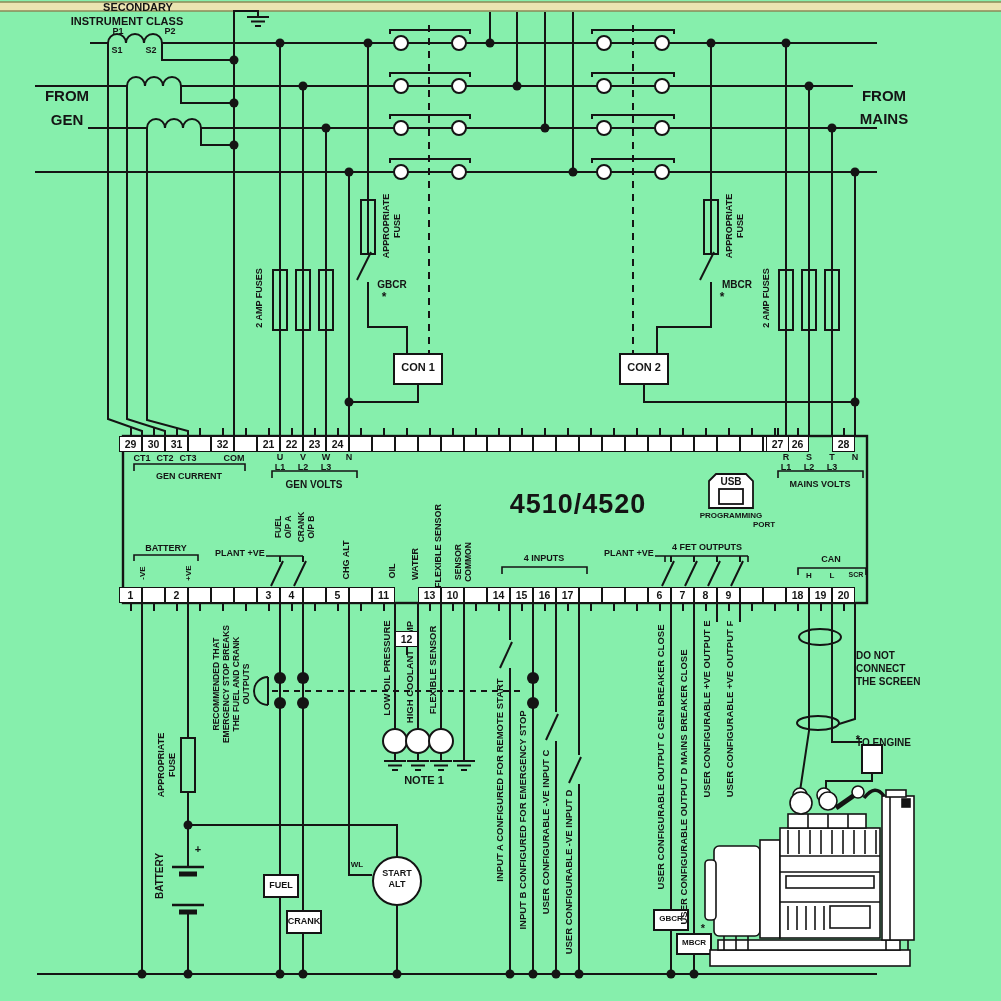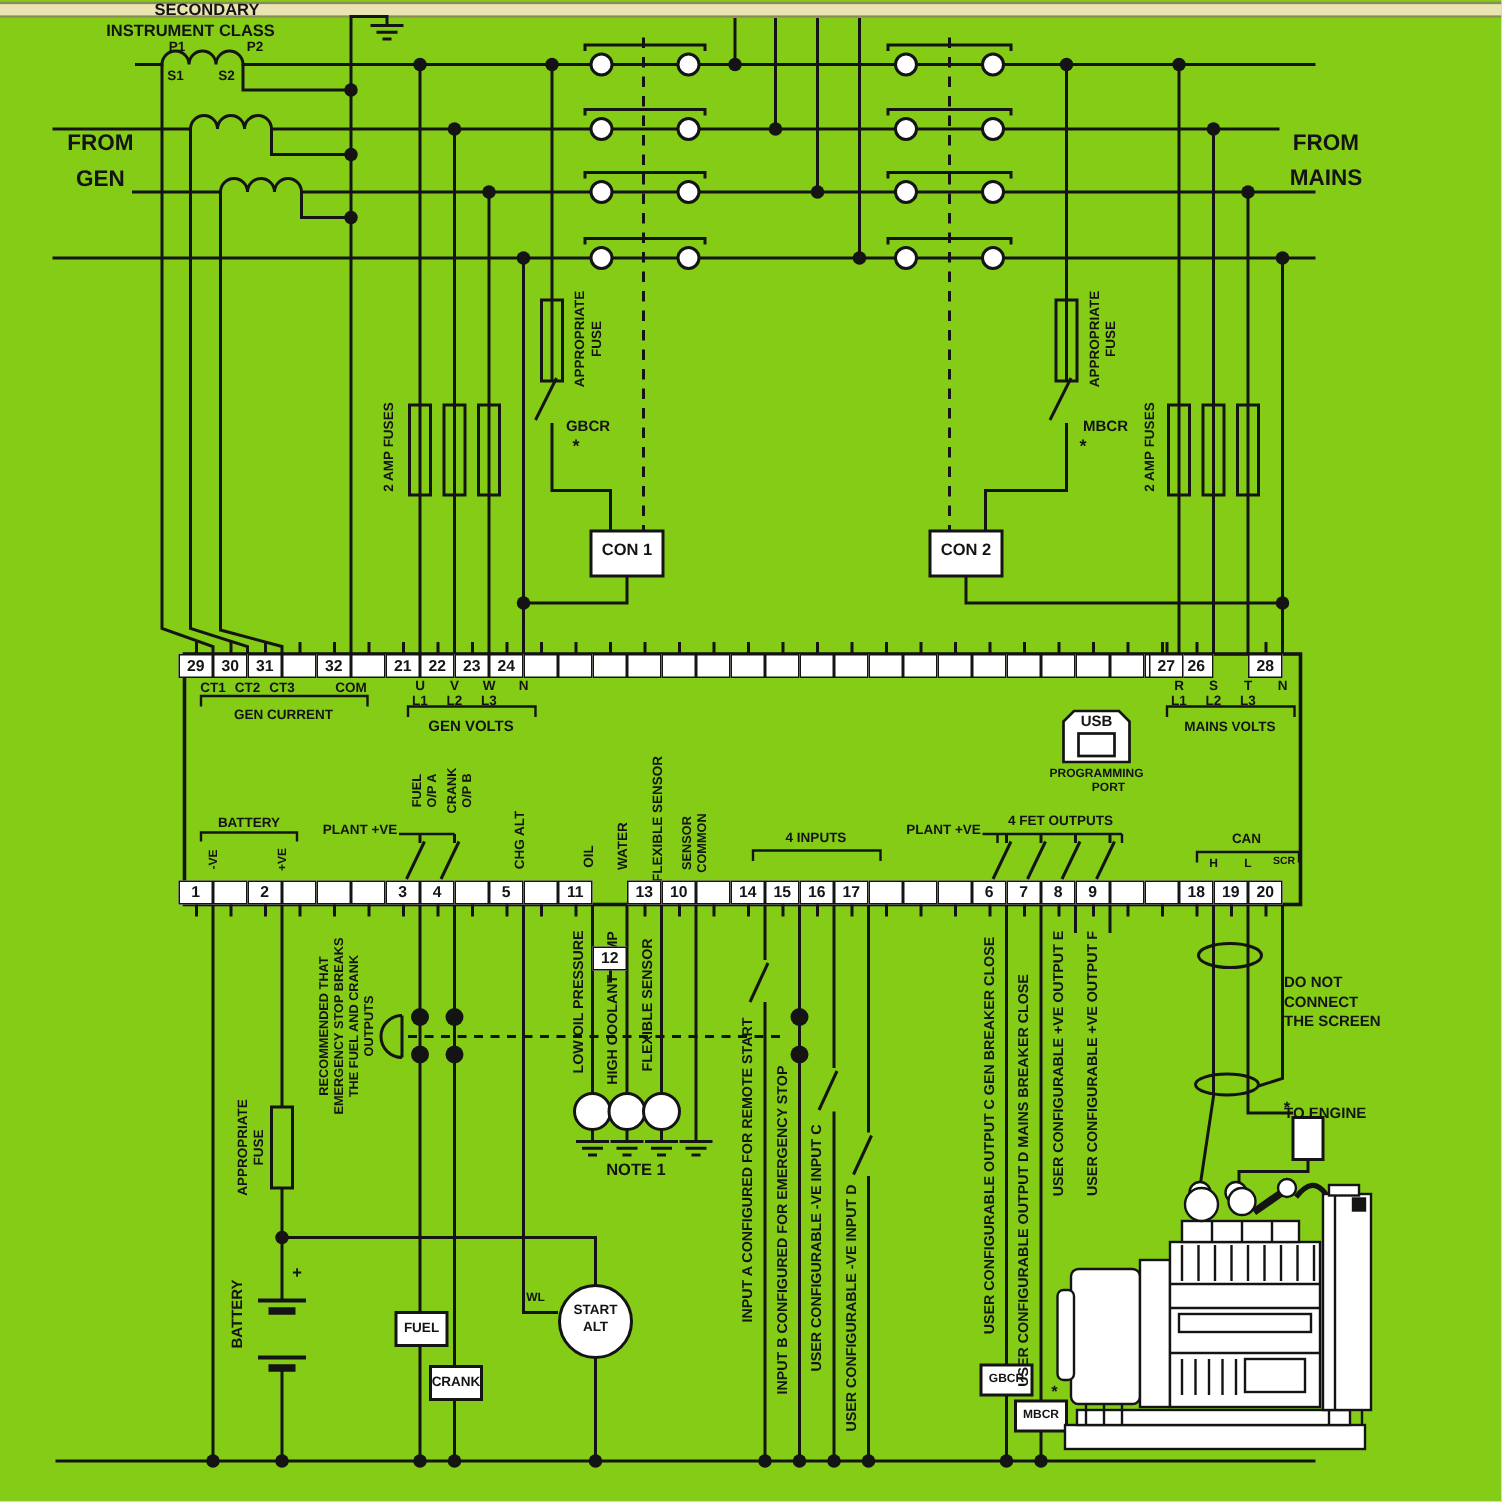--- a/index.html
+++ b/index.html
@@ -1,16 +1,16 @@
 <!DOCTYPE html>
 <html><head>
 <meta charset="utf-8">
 <style>
   html,body{margin:0;padding:0;background:#fff;}
-  #stage{position:relative;width:1001px;height:1001px;background:#84cc16;overflow:hidden;
+  #stage{position:relative;width:1001px;height:1001px;background:#86efac;overflow:hidden;
          font-family:"Liberation Sans","DejaVu Sans",sans-serif;color:#141414;}
   svg{position:absolute;left:0;top:0;}
   .hlab{position:absolute;transform:translateX(-50%);white-space:nowrap;font-weight:bold;color:#141414;}
   .llab{position:absolute;white-space:nowrap;font-weight:bold;color:#141414;}
   .vlab{position:absolute;transform:translate(-50%,-50%) rotate(-90deg);white-space:nowrap;font-weight:bold;color:#141414;}
   .vblock{position:absolute;transform:translate(-50%,-50%) rotate(-90deg);white-space:nowrap;text-align:center;line-height:1.18;font-weight:bold;color:#141414;}
   .tcell{position:absolute;box-sizing:border-box;width:23px;height:16px;border:1.7px solid #141414;background:#fff;
          display:flex;align-items:center;justify-content:center;font-weight:bold;font-size:10.5px;}
   .tcell.toprow{top:436px;}
   .tcell.botrow{top:587px;}
@@ -299,23 +299,24 @@
     <div>FUSE</div>
   </div>
 
   <div class="hlab" style="left:392px;top:279px;font-size:10px;">GBCR</div>
   <div class="hlab" style="left:384px;top:290px;font-size:12px;">*</div>
   <div class="hlab" style="left:737px;top:279px;font-size:10px;">MBCR</div>
   <div class="hlab" style="left:722px;top:290px;font-size:12px;">*</div>
   <div class="hlab" style="left:418px;top:361px;font-size:11px;">CON 1</div>
   <div class="hlab" style="left:644px;top:361px;font-size:11px;">CON 2</div>
 
+  <div class="hlab" style="left:578px;top:489px;font-size:27px;letter-spacing:1px;">4510/4520</div>
   <div class="hlab" style="left:731px;top:476px;font-size:10px;">USB</div>
   <div class="hlab" style="left:731px;top:511px;font-size:8px;">PROGRAMMING</div>
-  <div class="hlab" style="left:731px;top:520px;font-size:8px;padding-left:16px;">PORT</div>
+  <div class="hlab" style="left:756px;top:520px;font-size:8px;padding-left:16px;">PORT</div>
 
   <div class="hlab" style="left:142px;top:453px;font-size:9px;">CT1</div>
   <div class="hlab" style="left:165px;top:453px;font-size:9px;">CT2</div>
   <div class="hlab" style="left:188px;top:453px;font-size:9px;">CT3</div>
   <div class="hlab" style="left:234px;top:453px;font-size:9px;">COM</div>
   <div class="hlab" style="left:189px;top:471px;font-size:9px;">GEN CURRENT</div>
   <div class="hlab" style="left:280px;top:452px;font-size:9px;">U</div>
   <div class="hlab" style="left:303px;top:452px;font-size:9px;">V</div>
   <div class="hlab" style="left:326px;top:452px;font-size:9px;">W</div>
   <div class="hlab" style="left:349px;top:452px;font-size:9px;">N</div>

